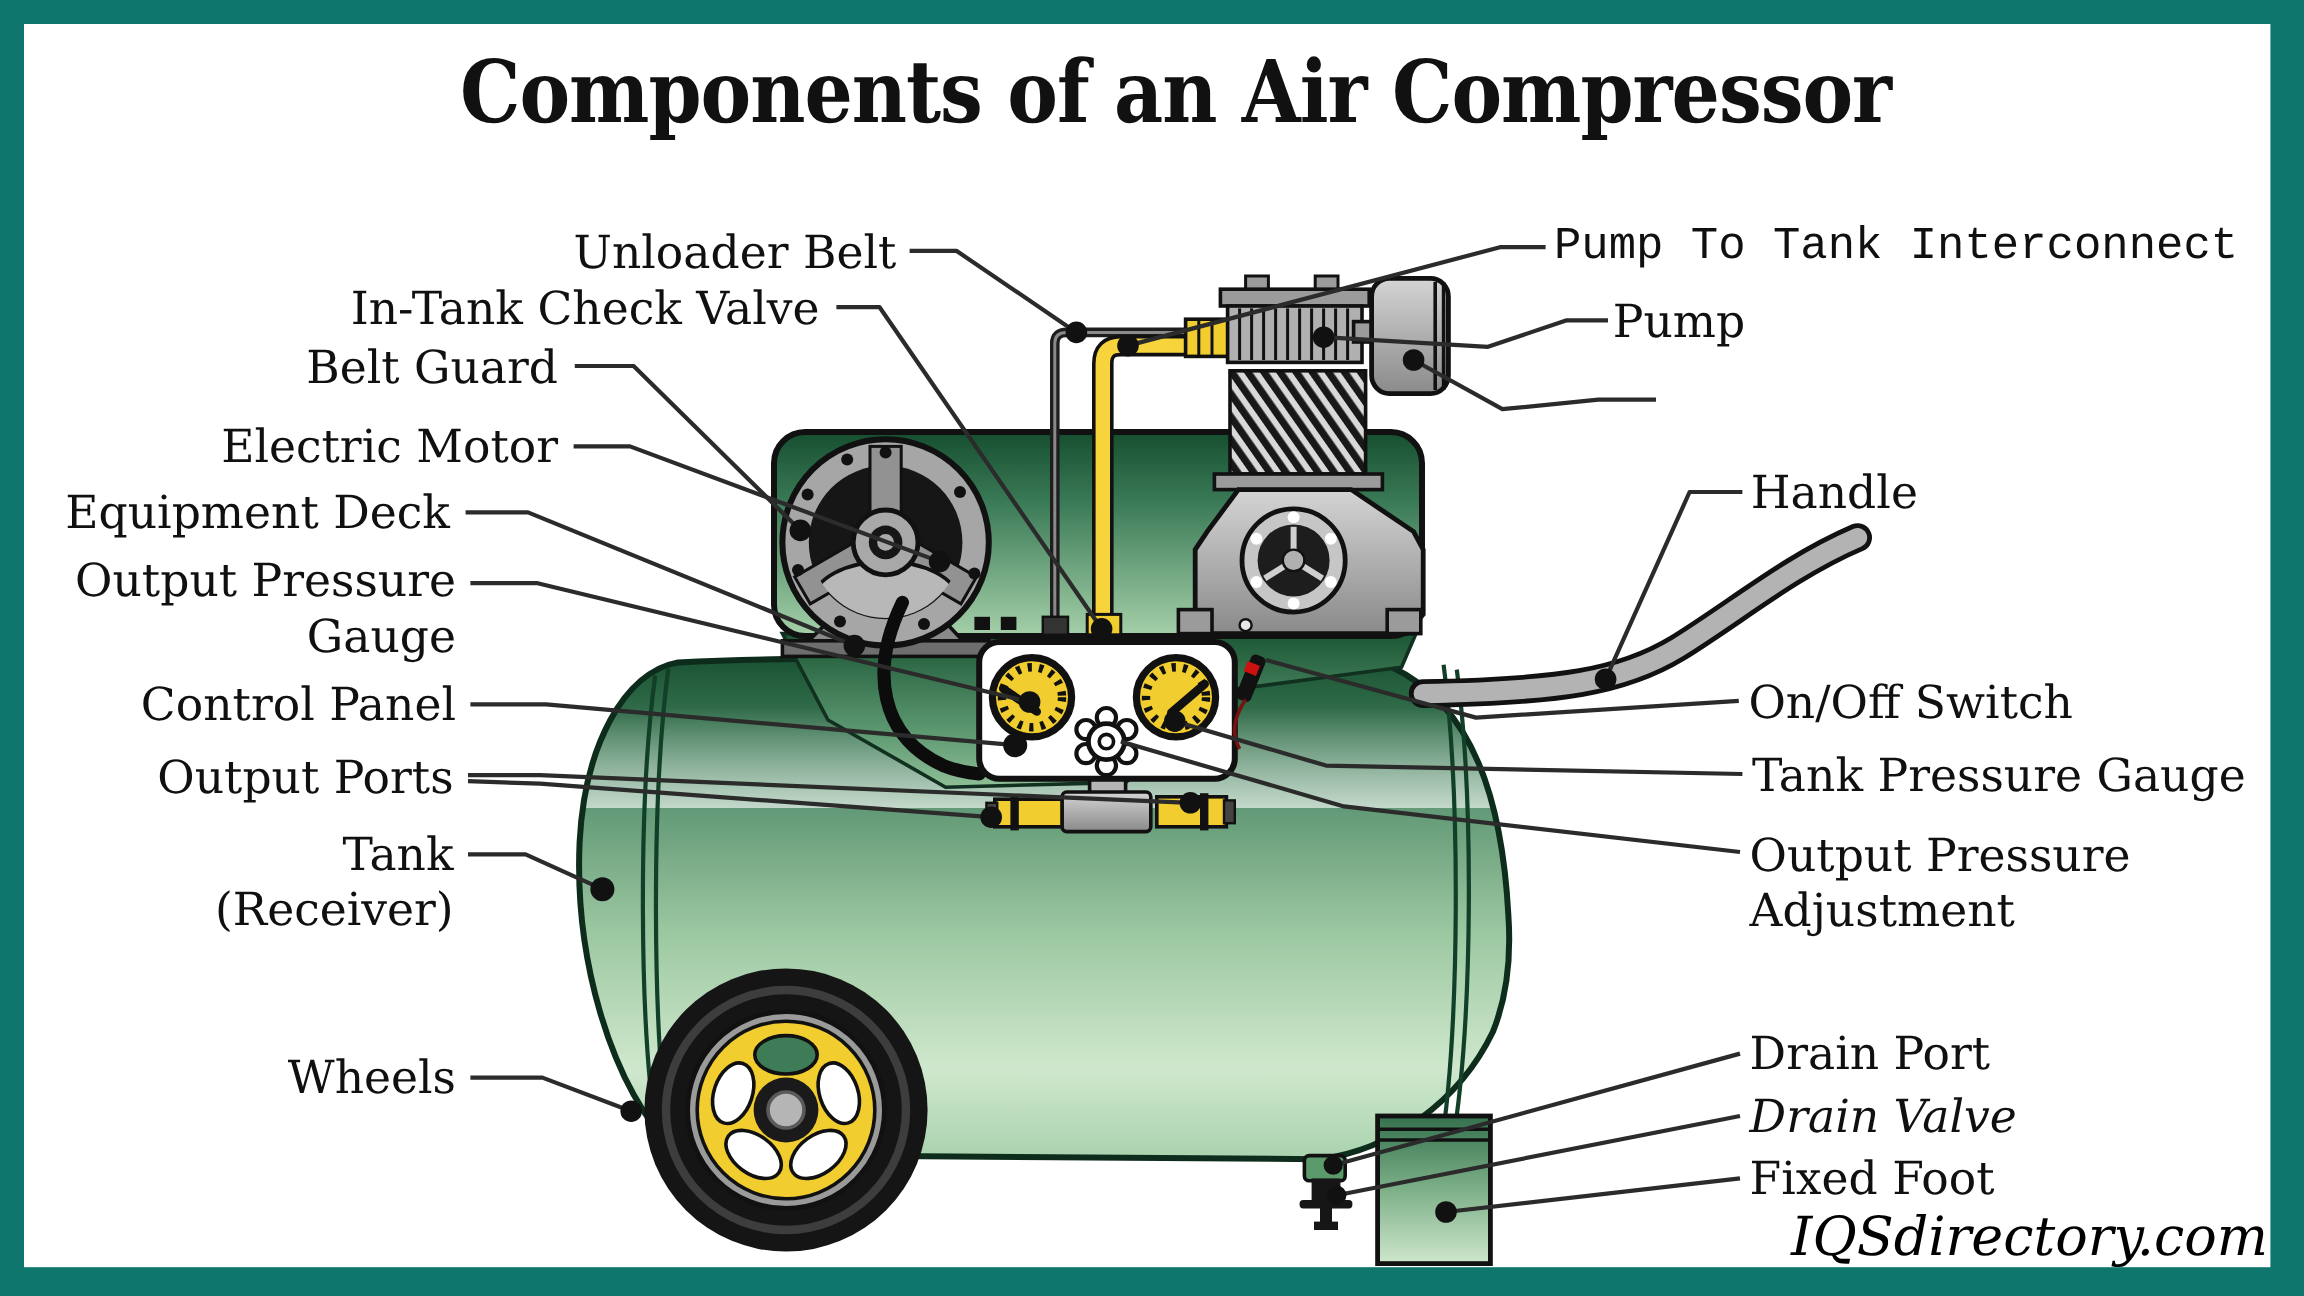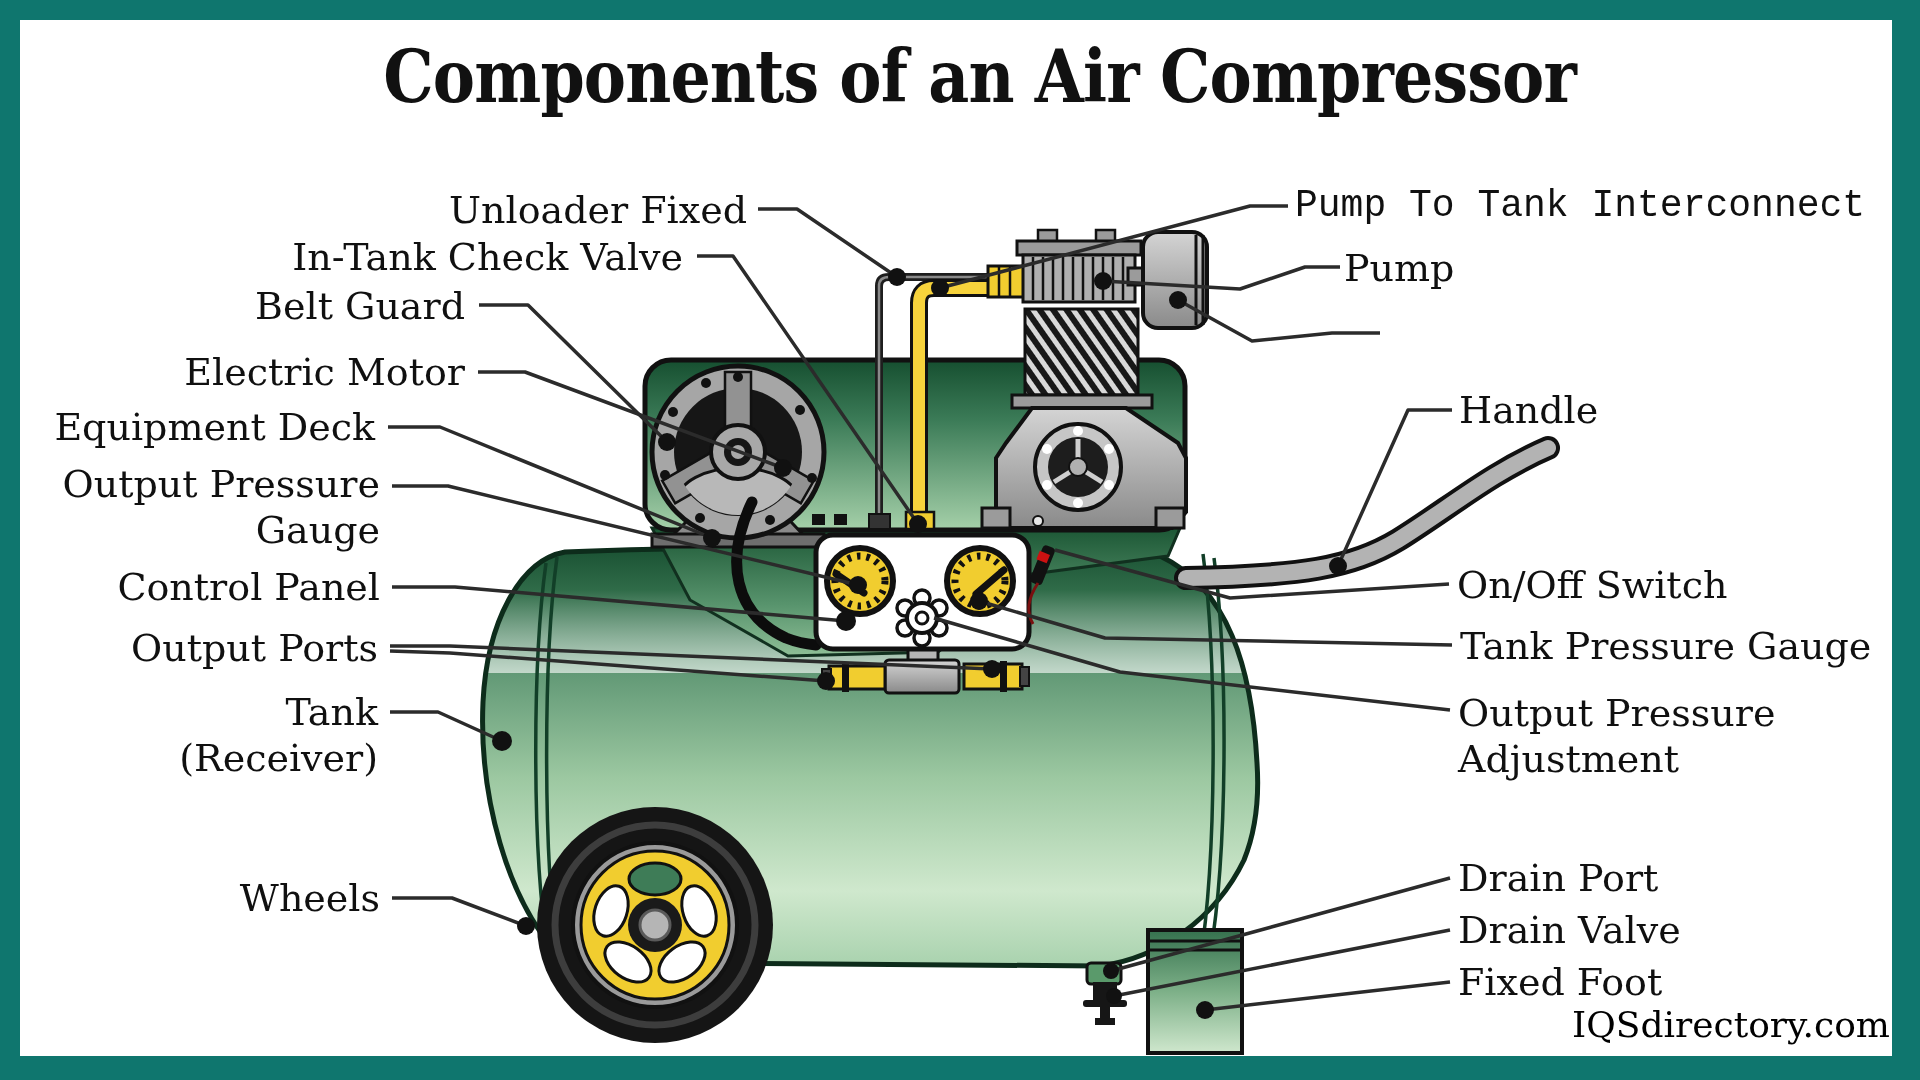--- a/index.html
+++ b/index.html
@@ -26,23 +26,23 @@
   #lbl-wheels             {right:1540px;top:875px;}
   
   #lbl-pump-to-tank-interconnect{left:1295px;top:183px;font-family:Liberation Mono, monospace;}
   #lbl-pump               {left:1344px;top:245px;}
   #lbl-air-cleaner        {left:1387px;top:311px;}
   #lbl-handle             {left:1459px;top:387px;}
   #lbl-on-off-switch      {left:1457px;top:562px;}
   #lbl-tank-pressure-gauge{left:1460px;top:623px;}
   #lbl-output-pressure-adjustment{left:1458px;top:690px;}
   #lbl-drain-port         {left:1458px;top:855px;}
-  #lbl-drain-valve        {left:1458px;top:907px;}
+  #lbl-drain-valve        {left:1458px;top:907px;font-style:italic;}
   #lbl-fixed-foot         {left:1458px;top:959px;}
-  .watermark{position:absolute;right:30px;top:1004px;font-size:36px;color:#000;}
+  .watermark{position:absolute;right:30px;top:1004px;font-size:45px;color:#000;font-style:italic;}
 </style>
 </head>
 <body>
 
 <div id="page">
   <div id="canvas"></div>
 
   <svg id="art" viewBox="0 0 1920 1080" xmlns="http://www.w3.org/2000/svg">
     <defs>
       <linearGradient id="tankGrad" x1="0" y1="0" x2="0" y2="1">
@@ -315,21 +315,21 @@
       <circle cx="1111" cy="971" r="8"></circle>
         <circle cx="1114" cy="996" r="8"></circle>
       <circle cx="1205" cy="1010" r="9"></circle>
     </g>
   </svg>
 
   <div class="title">
     <span>Components of an Air Compressor</span>
   </div>
 
-  <div class="lbl l-left" id="lbl-unloader-line">Unloader Fixed</div>
+  <div class="lbl l-left" id="lbl-unloader-line">Unloader Belt</div>
   <div class="lbl l-left" id="lbl-in-tank-check-valve">In-Tank Check Valve</div>
   <div class="lbl l-left" id="lbl-belt-guard">Belt Guard</div>
   <div class="lbl l-left" id="lbl-electric-motor">Electric Motor</div>
   <div class="lbl l-left" id="lbl-equipment-deck">Equipment Deck</div>
   <div class="lbl l-left" id="lbl-output-pressure-gauge">Output Pressure
 Gauge</div>
   <div class="lbl l-left" id="lbl-control-panel">Control Panel</div>
   <div class="lbl l-left" id="lbl-output-ports">Output Ports</div>
   <div class="lbl l-left" id="lbl-tank-receiver">Tank
 (Receiver)</div>

